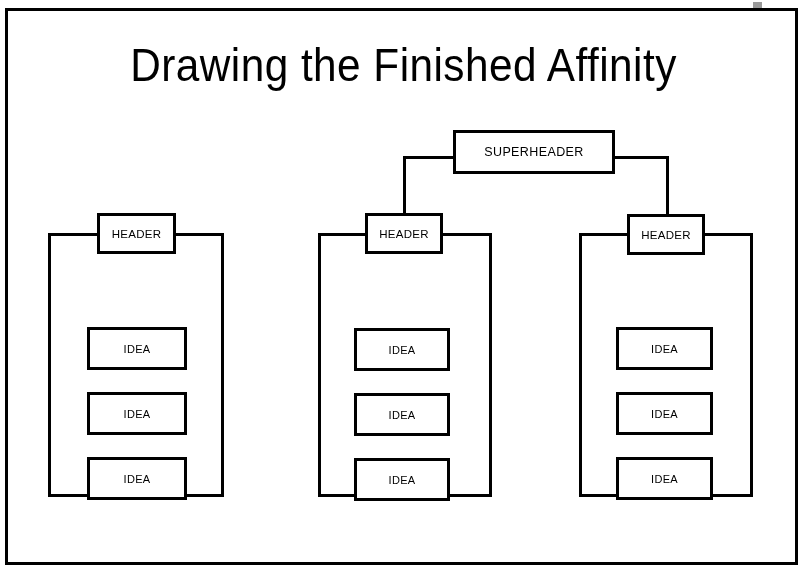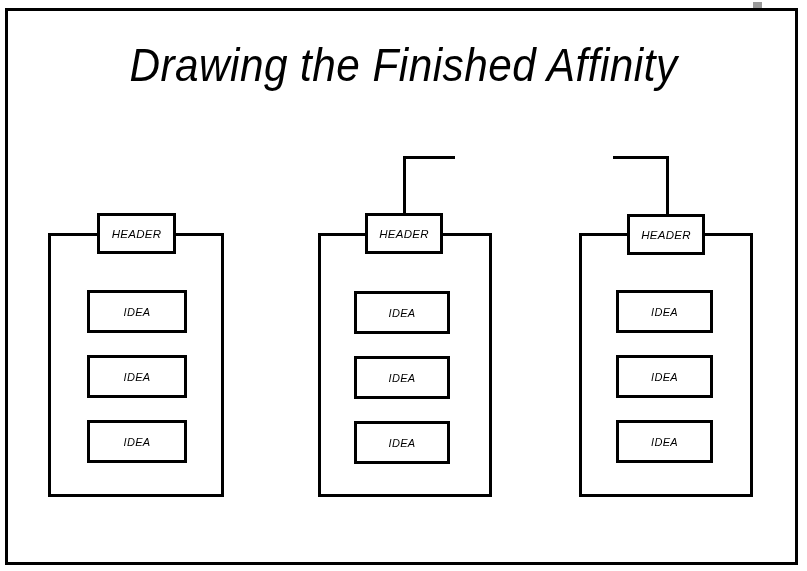--- a/index.html
+++ b/index.html
@@ -9,21 +9,20 @@
   }
   body {
     font-family: "Liberation Sans", sans-serif;
   }
   #canvas {
     position: relative;
     width: 807px;
     height: 571px;
     background: #ffffff;
     overflow: hidden;
-    font-style: italic;
   }
   
   .page-frame {
     position: absolute;
     left: 5px;
     top: 8px;
     width: 793px;
     height: 557px;
     box-sizing: border-box;
     border: 3px solid #000000;
@@ -73,20 +72,21 @@
     font-size: 11.5px;
     letter-spacing: 0.3px;
     z-index: 6;
     justify-content: center;
   }
   .idea-box {
     border-width: 3px;
     font-size: 11px;
     letter-spacing: 0.3px;
     z-index: 4;
+    margin-top: 37px;
   }
   
   .column-rect {
     position: absolute;
     box-sizing: border-box;
     border: 3px solid #000000;
     background: transparent;
     z-index: 2;
   }
   
@@ -112,20 +112,23 @@
 </head>
 <body>
 
 <div id="canvas">
 
   <div class="page-frame"></div>
   <div class="frame-speck"></div>
 
   <div class="title">Drawing the Finished Affinity</div>
 
+  <div class="box superheader-box" style="left:453px; top:130px; width:162px; height:44px;">
+    <span>SUPERHEADER</span>
+  </div>
 
   <div class="hline" style="left:403px; top:156px; width:52px;"></div>
   <div class="vline" style="left:403px; top:156px; height:60px;"></div>
 
   <div class="hline" style="left:613px; top:156px; width:56px;"></div>
   <div class="vline" style="left:666px; top:156px; height:60px;"></div>
 
   <div class="column-rect" style="left:48px; top:233px; width:176px; height:264px;"></div>
 
   <div class="mask" style="left:100px; top:230px; width:73px; height:9px;"></div>

